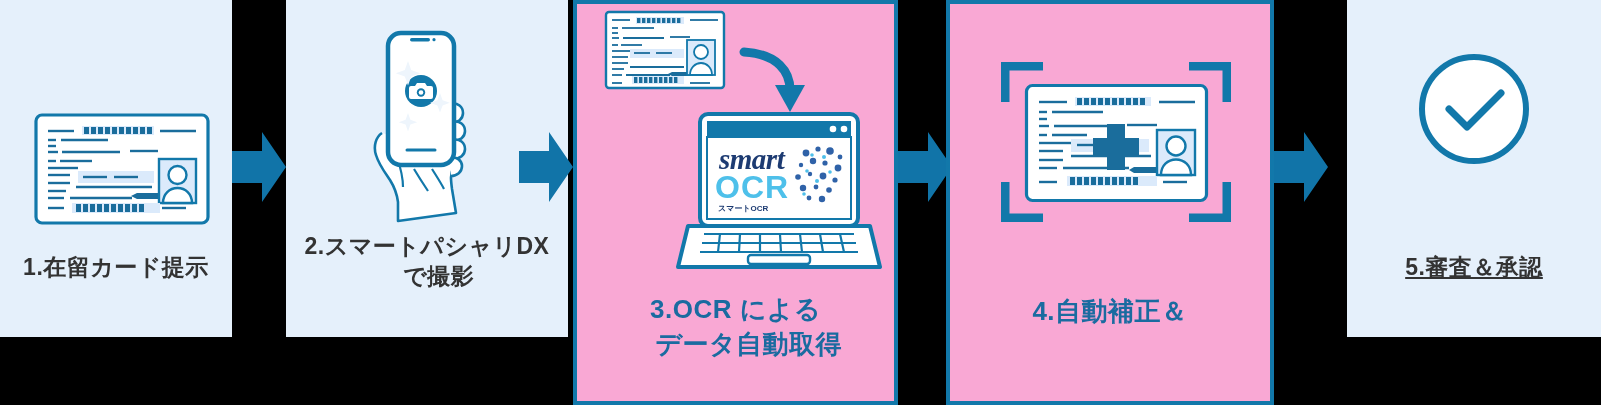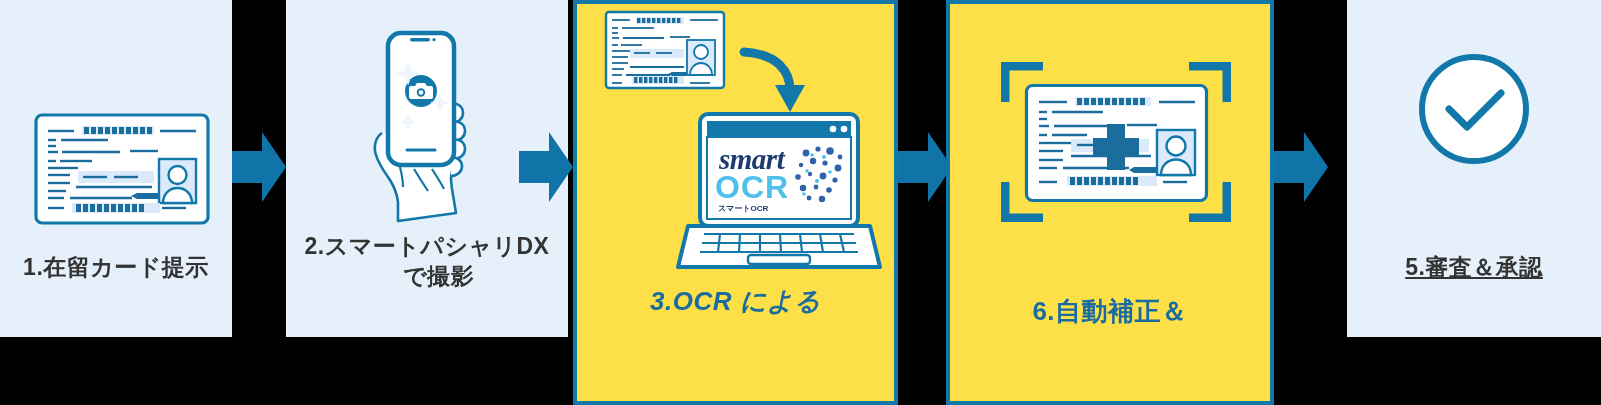--- a/index.html
+++ b/index.html
@@ -24,21 +24,21 @@
   .panel {
     position: absolute;
     box-sizing: border-box;
     background: #e5f0fb;
     display: flex;
     flex-direction: column;
     align-items: center;
   }
   .panel.highlight {
     border: 4px solid #1278aa;
-    background: #fde047;
+    background: #f9a8d4;
     padding-left: 12px;
   }
 
   .panel-art {
     position: relative;
     width: 100%;
     flex: 0 0 auto;
     display: flex;
     align-items: center;
     justify-content: center;
@@ -327,21 +327,21 @@
             <path d="M168 232 L168 250"></path>
               <path d="M188 232 L189 250"></path>
             <path d="M208 232 L210 250"></path>
               <path d="M228 232 L231 250"></path>
             <path d="M248 232 L252 250"></path>
           </g>
           <rect x="156" y="253" width="62" height="9" rx="3" fill="#ffffff" stroke="#1278aa" stroke-width="2.4"></rect>
         </g>
       </svg>
     </div>
-    <div class="panel-label blue" style="top:280px; line-height:1.35;font-style:italic;"><span>3.OCR による</span><br></div>
+    <div class="panel-label blue" style="top:288px; line-height:1.35;"><span>3.OCR による</span><br><span>　データ自動取得</span></div>
   </div>
 
   <div class="arrow" id="arrow-3">
     <svg width="54" height="70" viewBox="0 0 54 70">
       <path d="M0 19 H30 V0 L54 35 L30 70 V51 H0 Z" fill="#1174a8"></path>
     </svg>
   </div>
 
   <div class="panel highlight" id="panel-4">
     <div class="panel-art" style="height:405px;">
@@ -409,21 +409,21 @@
             <rect x="73" y="93" width="5" height="8"></rect>
               <rect x="80" y="93" width="5" height="8"></rect>
             <rect x="87" y="93" width="5" height="8"></rect>
               <rect x="94" y="93" width="5" height="8"></rect>
             <rect x="101" y="93" width="5" height="8"></rect>
               <rect x="108" y="93" width="5" height="8"></rect>
           </g>
         </g>
       </svg>
     </div>
-    <div class="panel-label blue" style="top:290px; line-height:1.35;"><span>6.自動補正＆</span><br></div>
+    <div class="panel-label blue" style="top:290px; line-height:1.35;"><span>4.自動補正＆</span><br></div>
   </div>
 
   <div class="arrow" id="arrow-4">
     <svg width="54" height="70" viewBox="0 0 54 70">
       <path d="M0 19 H30 V0 L54 35 L30 70 V51 H0 Z" fill="#1174a8"></path>
     </svg>
   </div>
 
   <div class="panel" id="panel-5">
     <div class="panel-art" style="height:337px;">

